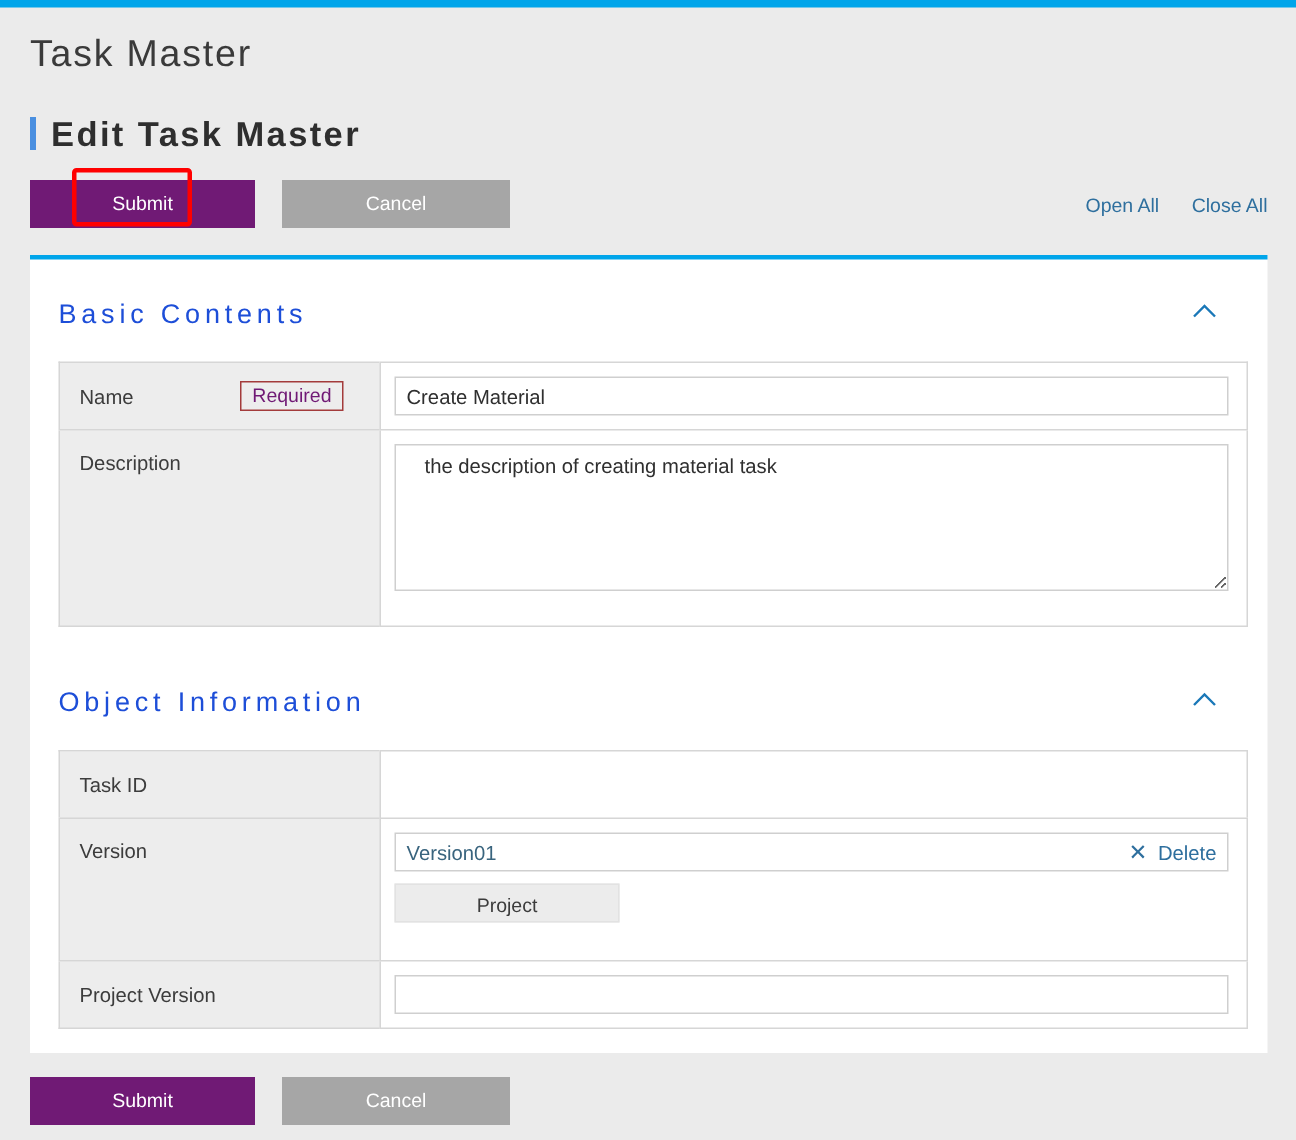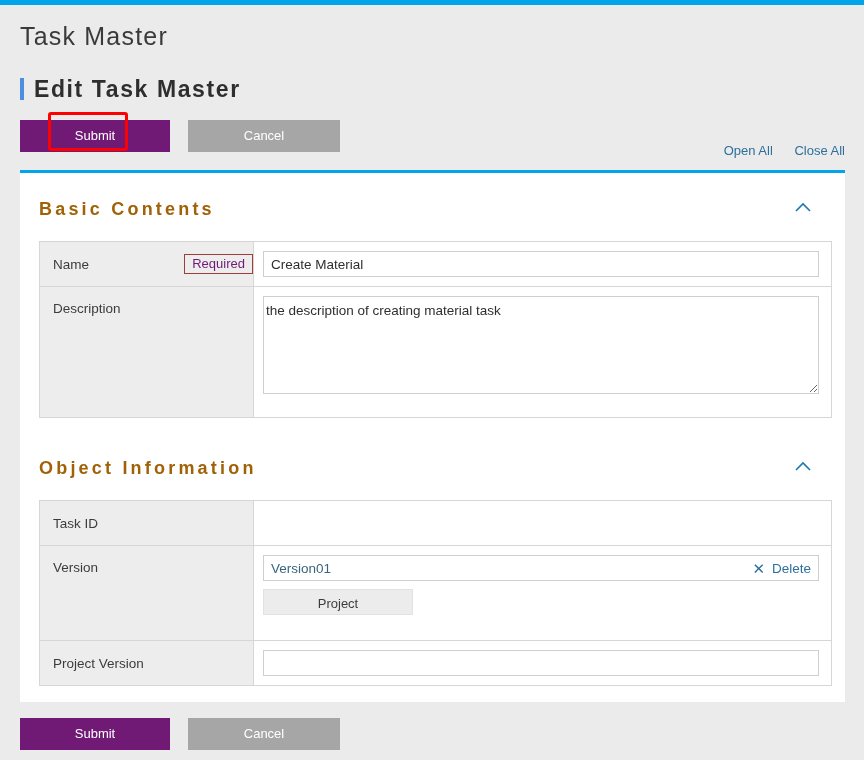--- a/index.html
+++ b/index.html
@@ -96,21 +96,21 @@
     width: 80px;
     height: 39px;
     border: 3px solid #ff0000;
     border-radius: 3px;
     box-sizing: border-box;
     pointer-events: none;
   }
 
   .toolbar-links {
     position: absolute;
-    top: 143px;
+    top: 129px;
     right: 19px;
     font-size: 13px;
   }
   .toolbar-links a {
     color: #2e6f9e;
     text-decoration: none;
     margin-left: 18px;
     cursor: pointer;
   }
 
@@ -124,23 +124,23 @@
     background: #ffffff;
     border-top: 3px solid #00a5ea;
     box-sizing: border-box;
   }
 
   .group {
     position: relative;
   }
   .group-title {
     font-size: 18px;
-    font-weight: 700;
+    font-weight: 400;
     letter-spacing: 3.2px;
-    color: #a16207;
+    color: #1d4ed8;
   }
   .collapse-icon {
     position: absolute;
     right: 12px;
     top: 6px;
     width: 22px;
     height: 22px;
     cursor: pointer;
   }
   .collapse-icon svg { display: block; }
@@ -168,21 +168,21 @@
   }
   td.val {
     background: #ffffff;
     padding: 9px 12px 9px 9px;
   }
 
   .lbl-inner {
     display: flex;
     align-items: center;
     justify-content: space-between;
-    padding-right: 0;
+    padding-right: 24px;
   }
   .req-badge {
     border: 1px solid #a33b3b;
     color: #701a75;
     font-size: 13px;
     padding: 2px 7px 3px 7px;
     line-height: 1;
     white-space: nowrap;
   }
 
@@ -193,21 +193,21 @@
     background: #fff;
     height: 26px;
     font-family: "Liberation Sans", sans-serif;
     font-size: 13.5px;
     color: #2f2f2f;
     padding: 0 7px;
     outline: none;
   }
   textarea.txtin {
     height: 98px;
-    padding: 5px 2px;
+    padding: 5px 19px;
     resize: both;
     line-height: 1.35;
   }
 
   
   .ver-box {
     position: relative;
     border: 1px solid #cfcfcf;
     background: #fff;
     height: 26px;

